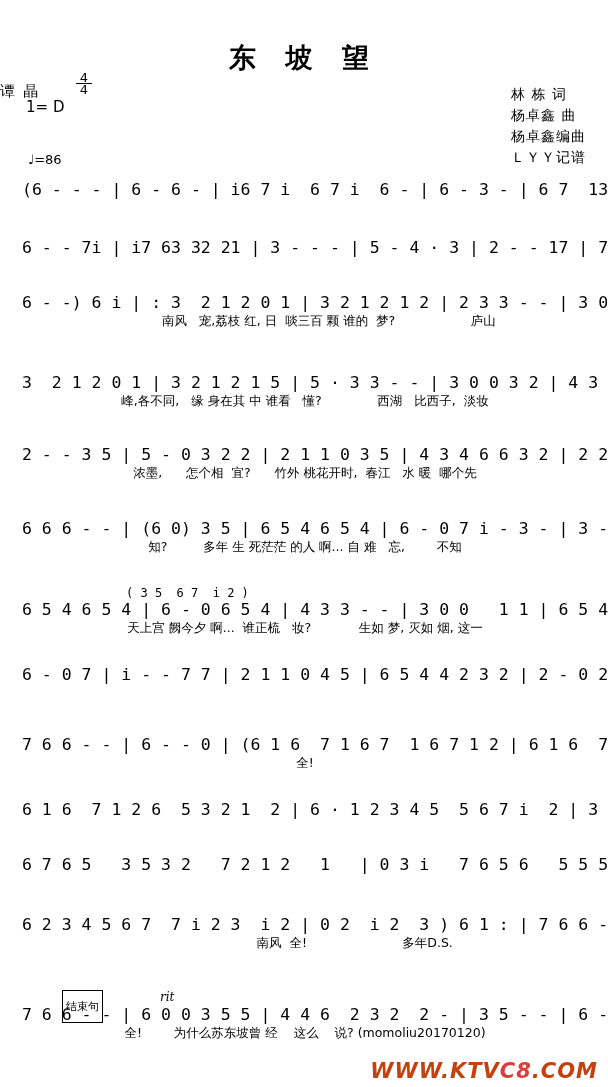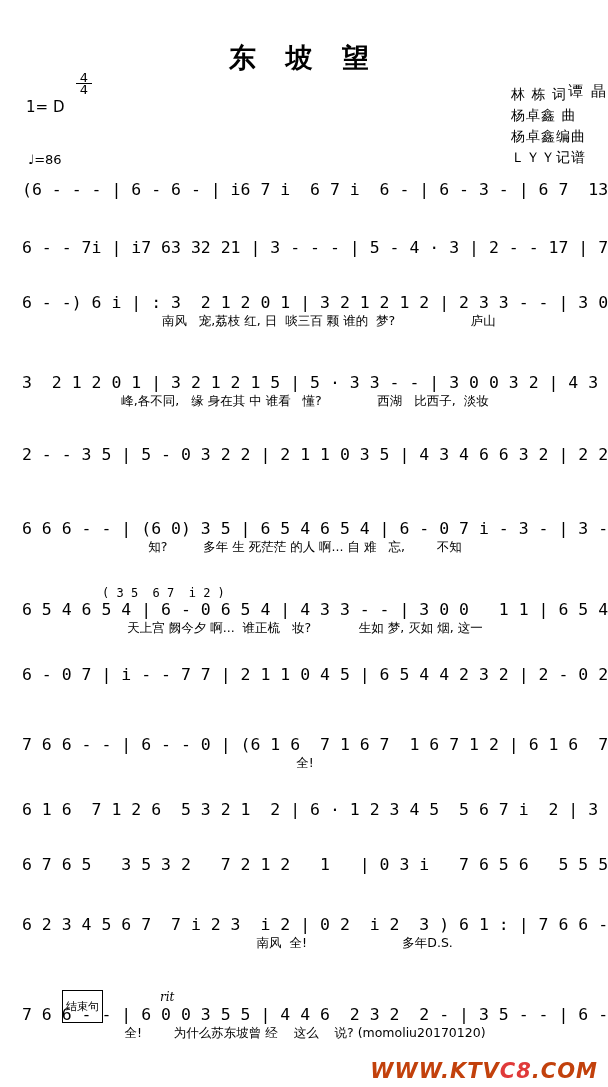--- a/index.html
+++ b/index.html
@@ -12,23 +12,23 @@
     overflow:hidden;
   }
   .page{position:relative;width:608px;height:1087px;}
 
   .title{
     position:absolute;top:40px;left:0;width:608px;text-align:center;
     font-size:27px;letter-spacing:10px;font-weight:bold;
     font-family:"DejaVu Sans", sans-serif;
   }
   .subtitle{
-    position:absolute;top:82px;left:0;width:608px;text-align:right;
+    position:absolute;top:82px;left:0;width:608px;text-align:left;
     font-size:15px;letter-spacing:2px;
-    font-family:Liberation Serif, serif;
+    font-family:Liberation Sans, sans-serif;
   }
   .keysig{
     position:absolute;top:78px;left:26px;font-size:15px;
     font-family:"DejaVu Sans", sans-serif;
     margin-top:20px;
   }
   .meter{
     position:absolute;top:72px;left:76px;font-size:13px;line-height:11px;
     font-family:"DejaVu Sans", sans-serif;text-align:center;width:16px;
   }
@@ -118,29 +118,30 @@
     <div class="lyric">            南风   宠,荔枝 红, 日  啖三百 颗 谁的  梦?                   庐山</div>
   </div>
 
   <div class="staff" style="top:373px">
     <div class="notes">3  2 1 2 0 1 | 3 2 1 2 1 5 | 5 · 3 3 - - | 3 0 0 3 2 | 4 3 6 6 3 2 |</div>
     <div class="lyric">峰,各不同,   缘 身在其 中 谁看   懂?              西湖   比西子,  淡妆</div>
   </div>
 
   <div class="staff" style="top:445px">
     <div class="notes">2 - - 3 5 | 5 - 0 3 2 2 | 2 1 1 0 3 5 | 4 3 4 6 6 3 2 | 2 2 3 5 5 1 1 7 |</div>
+    <div class="lyric">浓墨,      怎个相  宜?      竹外 桃花开时,  春江   水 暖  哪个先</div>
   </div>
 
   <div class="staff" style="top:519px">
     <div class="notes">6 6 6 - - | (6 0) 3 5 | 6 5 4 6 5 4 | 6 - 0 7 i - 3 - | 3 - 0 4 5 |</div>
     <div class="lyric">知?         多年 生 死茫茫 的人 啊... 自 难   忘,        不知</div>
   </div>
 
   <div class="staff" style="top:587px">
-    <div class="smallabove" style="margin-left:80px">( 3 5  6 7  i 2 )</div>
+    <div class="smallabove" style="margin-left:104px">( 3 5  6 7  i 2 )</div>
     <div class="notes">6 5 4 6 5 4 | 6 - 0 6 5 4 | 4 3 3 - - | 3 0 0   1 1 | 6 5 4 6 5 4 |</div>
     <div class="lyric">天上宫 阙今夕 啊...  谁正梳   妆?            生如 梦, 灭如 烟, 这一</div>
   </div>
 
   <div class="staff" style="top:665px">
     <div class="notes">6 - 0 7 | i - - 7 7 | 2 1 1 0 4 5 | 6 5 4 4 2 3 2 | 2 - 0 2 5 7 |</div>
   </div>
 
   <div class="staff" style="top:735px">
     <div class="notes">7 6 6 - - | 6 - - 0 | (6 1 6  7 1 6 7  1 6 7 1 2 | 6 1 6  7 1 6 7  1 6 7 1 7 |</div>

